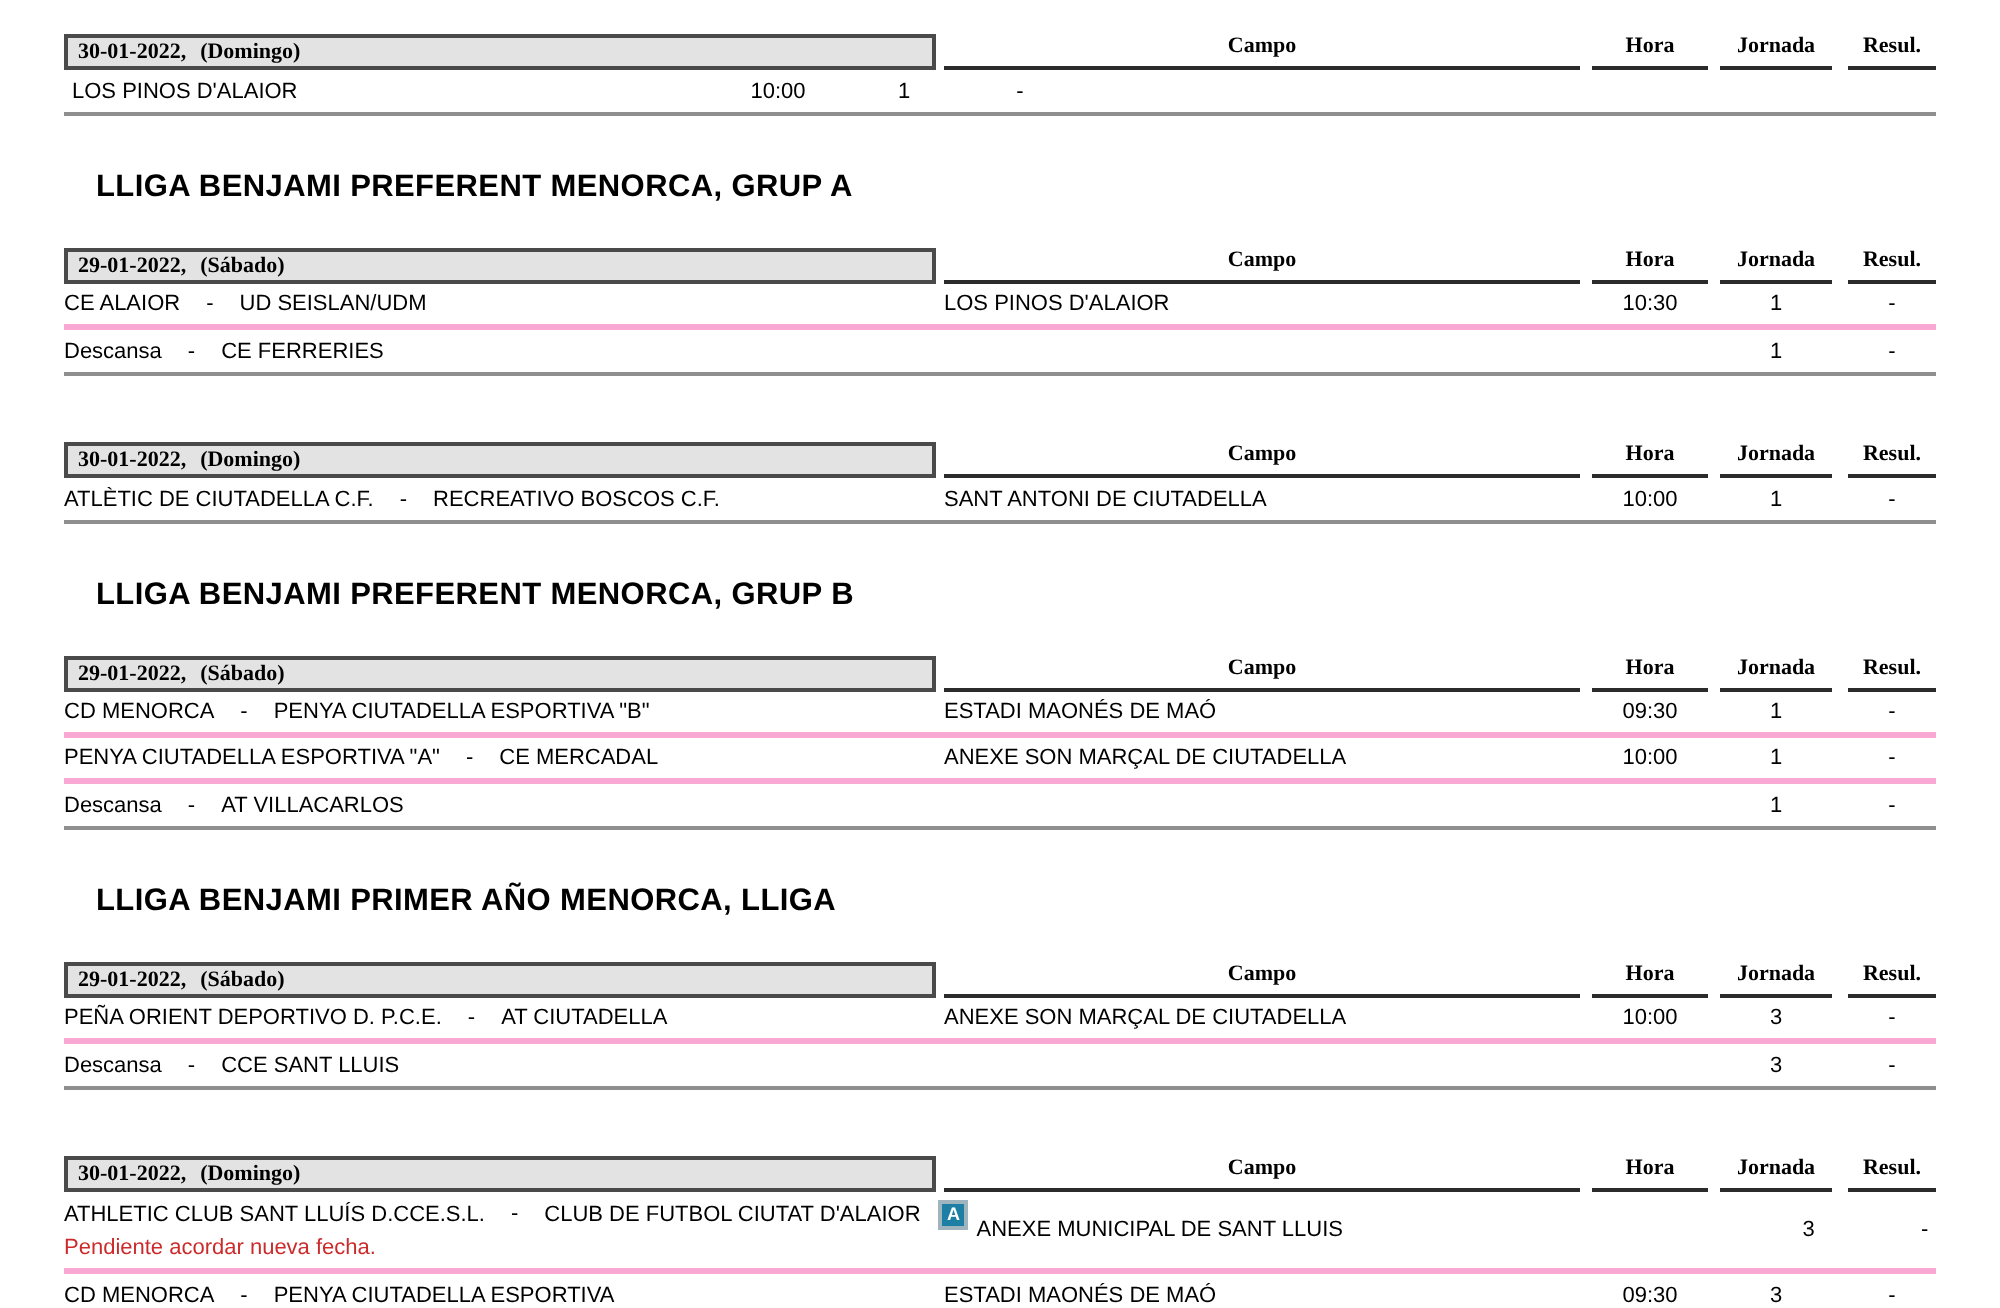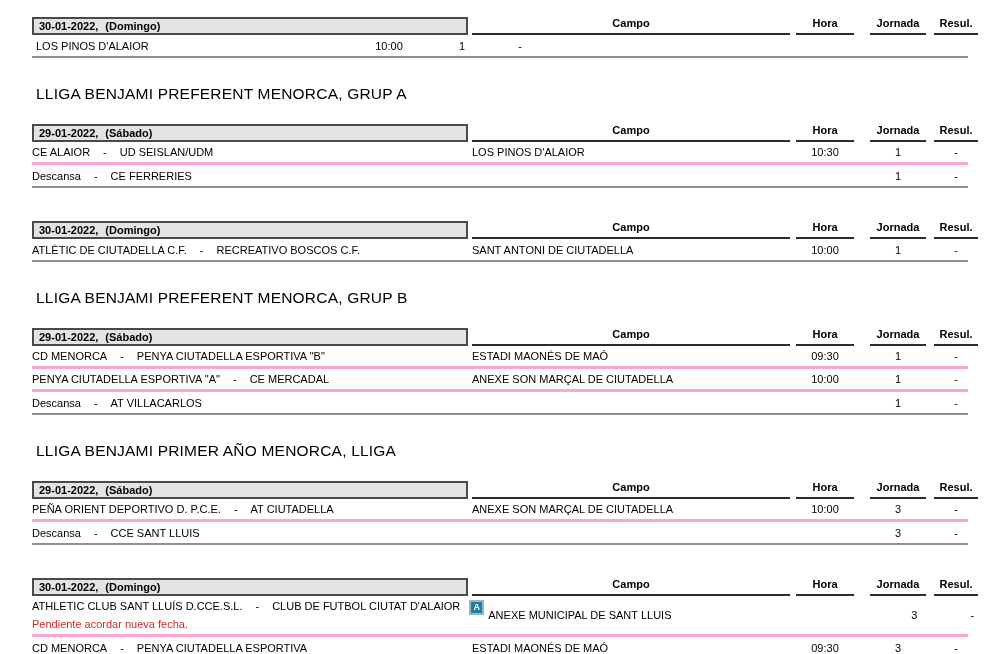--- a/index.html
+++ b/index.html
@@ -6,33 +6,33 @@
   html, body { margin: 0; padding: 0; }
   body {
     width: 1000px; height: 654px; overflow: hidden;
     background: #ffffff; color: #000000;
     font-family: "Liberation Sans", sans-serif;
     font-size: 11px;
   }
   .page { padding: 17px 32px 0 32px; }
 
   .heading {
-    font-size: 15.5px; font-weight: normal;
-    margin: 27px 0 21px 4px; letter-spacing: 0.2px;
+    font-size: 15.5px; font-weight: bold;
+    margin: 27px 0 21px 16px; letter-spacing: 0.2px;
   }
 
   .ftable { width: 936px; }
   .ftable + .ftable { margin-top: 33px; }
 
-  .thead { display: flex; align-items: flex-end; }
+  .thead { display: flex; align-items: flex-end; font-family: Liberation Serif, serif; }
 
   .col-team    { flex: 0 0 436px; }
   .col-campo   { flex: 0 0 318px; margin-left: 4px; }
   .col-hora    { flex: 0 0 58px;  margin-left: 6px; text-align: center; }
-  .col-jornada { flex: 0 0 56px;  margin-left: 16px; text-align: center; }
+  .col-jornada { flex: 0 0 56px;  margin-left: 6px; text-align: center; }
   .col-resul   { flex: 0 0 44px;  margin-left: 8px; text-align: center; }
 
   .head {
     font-weight: bold; text-align: center;
     border-bottom: 2px solid #2b2b2b; padding-bottom: 4px;
   }
 
   .datebox {
     width: 436px; height: 18px;
     border: 2px solid #4a4a4a; background: #e3e3e3;

